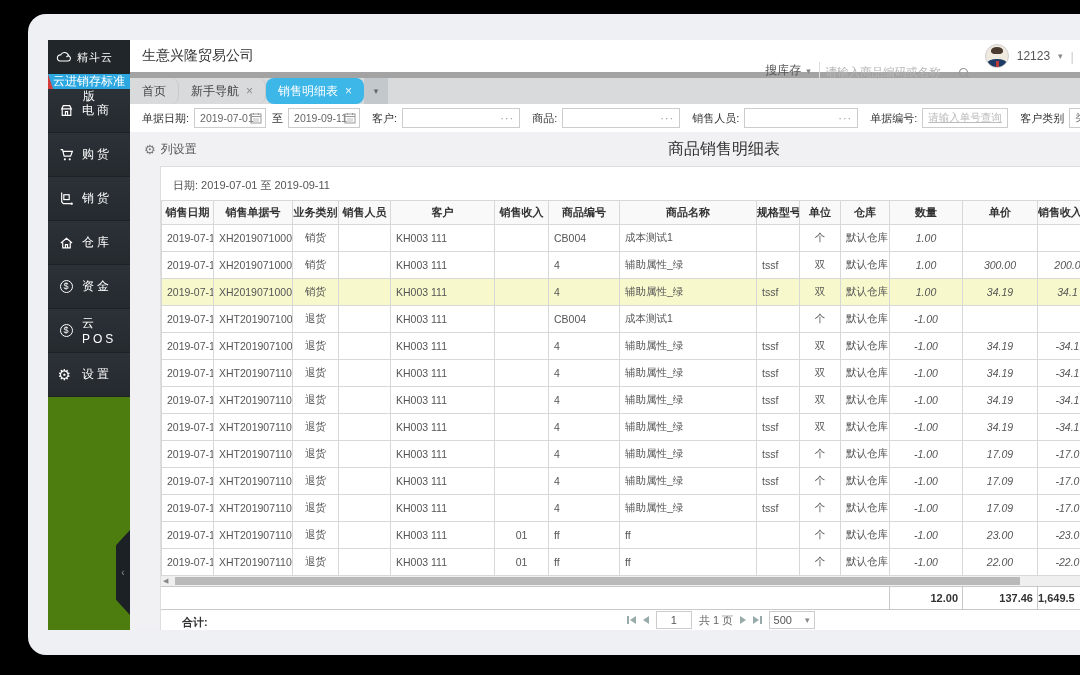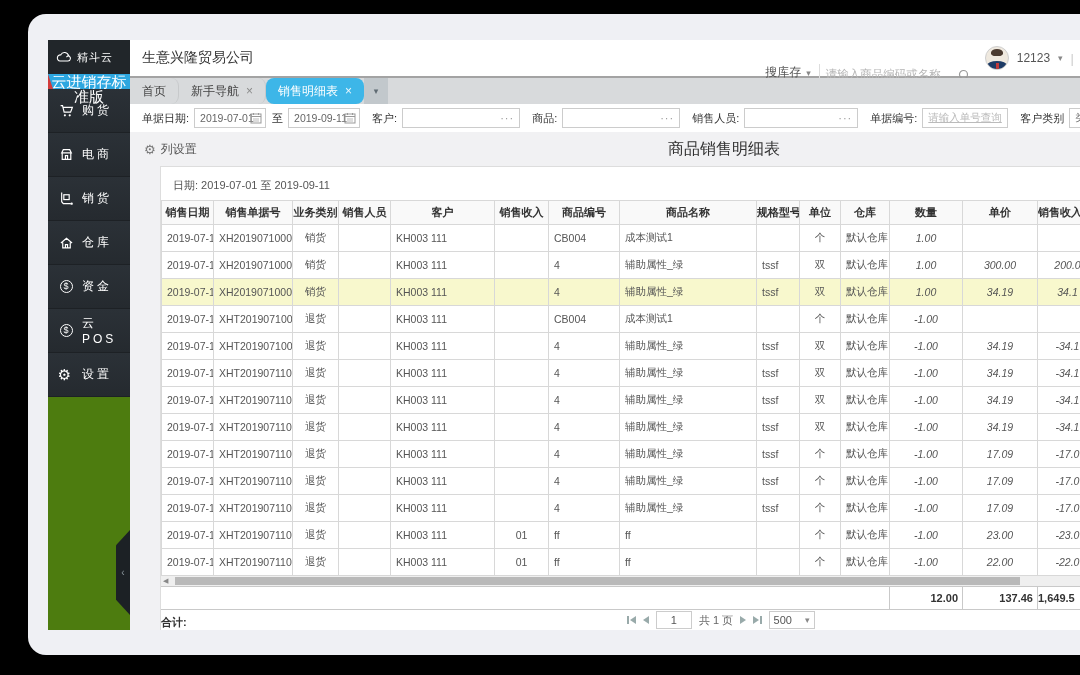--- a/index.html
+++ b/index.html
@@ -7,41 +7,41 @@
   body { font-family:"Liberation Sans","DejaVu Sans",sans-serif; }
   .stage { position:relative; width:1080px; height:675px; background:#000; overflow:hidden; }
   .window { position:absolute; left:28px; top:14px; width:1052px; height:641px;
             background:#eff0f4; border-radius:18px 0 0 18px; overflow:hidden; }
 
   
   .sidebar { position:absolute; left:20px; top:26px; width:82px; height:590px;
              background:#4d7c0f; overflow:visible; }
   .logo { height:34px; background:#21262a; display:flex; align-items:center; padding-left:8px; gap:5px; }
   .logo-text { color:#fff; font-size:11px; letter-spacing:1px; }
-  .ribbon { position:relative; height:15px; background:#2da7e0; color:#fff; font-size:15px;
+  .ribbon { position:relative; height:15px; background:#2da7e0; color:#fff; font-size:12px;
             line-height:15px; text-align:center; }
   .ribbon::before { content:""; position:absolute; left:0; top:0; width:0; height:0;
             border-left:5px solid #d23c3c; border-top:15px solid transparent; }
   .menu-item { height:44px; display:flex; align-items:center; padding-left:10px; gap:8px;
                color:#fff; font-size:12px; letter-spacing:3px;
                background:linear-gradient(#2b3137,#252a2f); border-bottom:1px solid #1d2125; cursor:pointer; }
   .menu-icon { width:16px; height:16px; display:flex; align-items:center; justify-content:center;
                color:#fff; font-size:14px; flex:none; }
   .dollar-badge { width:13px; height:13px; border:1px solid #fff; border-radius:50%;
                   font-size:9px; line-height:11px; text-align:center; color:#fff; letter-spacing:0; }
   .collapse-handle { position:absolute; right:0; top:490px; width:14px; height:85px; background:#1c2125;
                      clip-path:polygon(100% 0,100% 100%,0 82%,0 18%);
                      display:flex; align-items:center; justify-content:center;
                      color:#8a959c; font-size:10px; cursor:pointer; }
 
   
   .main { position:absolute; left:102px; top:26px; width:950px; height:590px;
           background:#f1f1f3; overflow:hidden; display:flex; flex-direction:column; }
 
-  .app-header { height:38px; background:#fff; border-bottom:2px solid #a3a3a3;
+  .app-header { height:38px; background:#fff; border-bottom:6px solid #a3a3a3;
                 display:flex; align-items:center; padding:0 6px 0 12px; flex:none; }
   .company { font-size:14px; color:#333; }
   .header-right { margin-left:auto; display:flex; align-items:center; gap:8px; }
   .search-widget { display:flex; align-items:flex-end; border-bottom:1px solid #d5d5d5; height:24px;margin-top:25px; }
   .search-scope { display:flex; align-items:center; gap:5px; padding:0 8px; font-size:12px; color:#555;
                   border-right:1px solid #ddd; height:18px; cursor:pointer; }
   .caret { font-size:9px; color:#888; }
   .search-placeholder { width:138px; font-size:11.5px; color:#b5b5b5; padding:0 6px; }
   .search-btn { padding-right:6px; display:flex; cursor:pointer; }
   .avatar { position:relative; width:24px; height:24px; border-radius:50%; background:#efe9df;
@@ -93,21 +93,21 @@
   td.al { text-align:left; } td.ac { text-align:center; } td.ar { text-align:center;font-style:italic; }
   td.income, th.income { padding-right:20px; }
   tr.hl td { background:#f8f8cd; }
 
   .hscroll { height:10px; background:#efefef; position:relative; flex:none; width:1120px; }
   .hscroll .arrow { position:absolute; left:2px; top:1px; font-size:7px; color:#888; }
   .hscroll .thumb { position:absolute; left:14px; top:1px; width:845px; height:8px; background:#b9b9b9; }
 
   .totals { display:flex; height:24px; border-top:1px solid #c9c9c9; border-bottom:1px solid #c9c9c9;
             font-size:11px; font-weight:bold; color:#333; flex:none; width:1120px; align-items:center; }
-  .t-label { width:728px; padding-left:0;margin-top:48px; }
+  .t-label { width:728px; padding-left:21px;margin-top:48px; }
   .t-cell { height:100%; display:flex; align-items:center; justify-content:flex-end;
             border-left:1px solid #c9c9c9; padding-right:4px; }
   .t-qty { width:73px; } .t-price { width:75px; }
   .t-income { width:186px; padding-right:20px; justify-content:flex-start; }
 
   .pagination { width:1120px; flex:1; display:flex; align-items:center; justify-content:center;
                 gap:7px; font-size:11px; color:#666; }
   .pg-ico { display:flex; align-items:center; gap:1px; cursor:pointer; }
   .bar { width:1.5px; height:8px; background:#9aa; }
   .tri-l { width:0; height:0; border-top:4px solid transparent; border-bottom:4px solid transparent;
@@ -132,34 +132,34 @@
               <path d="M5 12 h10 a3.2 3.2 0 0 0 .6-6.3 A5 5 0 0 0 6 4.4 A3.6 3.6 0 0 0 5 12 Z M13 7 l3.5-2.5" fill="none" stroke="#fff" stroke-width="1.3"></path>
             </svg>
         </span>
         <span class="logo-text">精斗云</span>
       </div>
       <div class="ribbon">云进销存标准版</div>
       <div id="sidebar-menu">
           <div class="menu-item">
             <span class="menu-icon">
               <svg width="15" height="15" viewBox="0 0 14 14">
+                <path d="M2.5 5.5 L4 2.5 h6 l1.5 3 Z M3 5.5 v6 h8 v-6 M6 11.5 v-3.5 h2 v3.5" fill="none" stroke="#fff" stroke-width="1.1"></path>
+              </svg>
+            </span>
+            <span>电商</span>
+          </div>
+          <div class="menu-item">
+            <span class="menu-icon">
+              <svg width="15" height="15" viewBox="0 0 14 14">
                 <path d="M1.5 2.5 h1.8 l1.5 6 h6 l1.7-4.5 H4.2" fill="none" stroke="#fff" stroke-width="1.1"></path>
                 <circle cx="5.5" cy="11.5" r="1" fill="#fff"></circle>
                 <circle cx="10" cy="11.5" r="1" fill="#fff"></circle>
               </svg>
             </span>
             <span>购货</span>
-          </div>
-          <div class="menu-item">
-            <span class="menu-icon">
-              <svg width="15" height="15" viewBox="0 0 14 14">
-                <path d="M2.5 5.5 L4 2.5 h6 l1.5 3 Z M3 5.5 v6 h8 v-6 M6 11.5 v-3.5 h2 v3.5" fill="none" stroke="#fff" stroke-width="1.1"></path>
-              </svg>
-            </span>
-            <span>电商</span>
           </div>
           <div class="menu-item">
             <span class="menu-icon">
               <svg width="15" height="15" viewBox="0 0 14 14">
                 <path d="M2.5 1.5 v8.5 l1.5 1.8 h7" fill="none" stroke="#fff" stroke-width="1.1"></path>
                 <rect x="4.5" y="3.5" width="5" height="4.5" fill="none" stroke="#fff" stroke-width="1.1"></rect>
                 <circle cx="11.8" cy="11.8" r="1.1" fill="#fff"></circle>
               </svg>
             </span>
             <span>销货</span>

